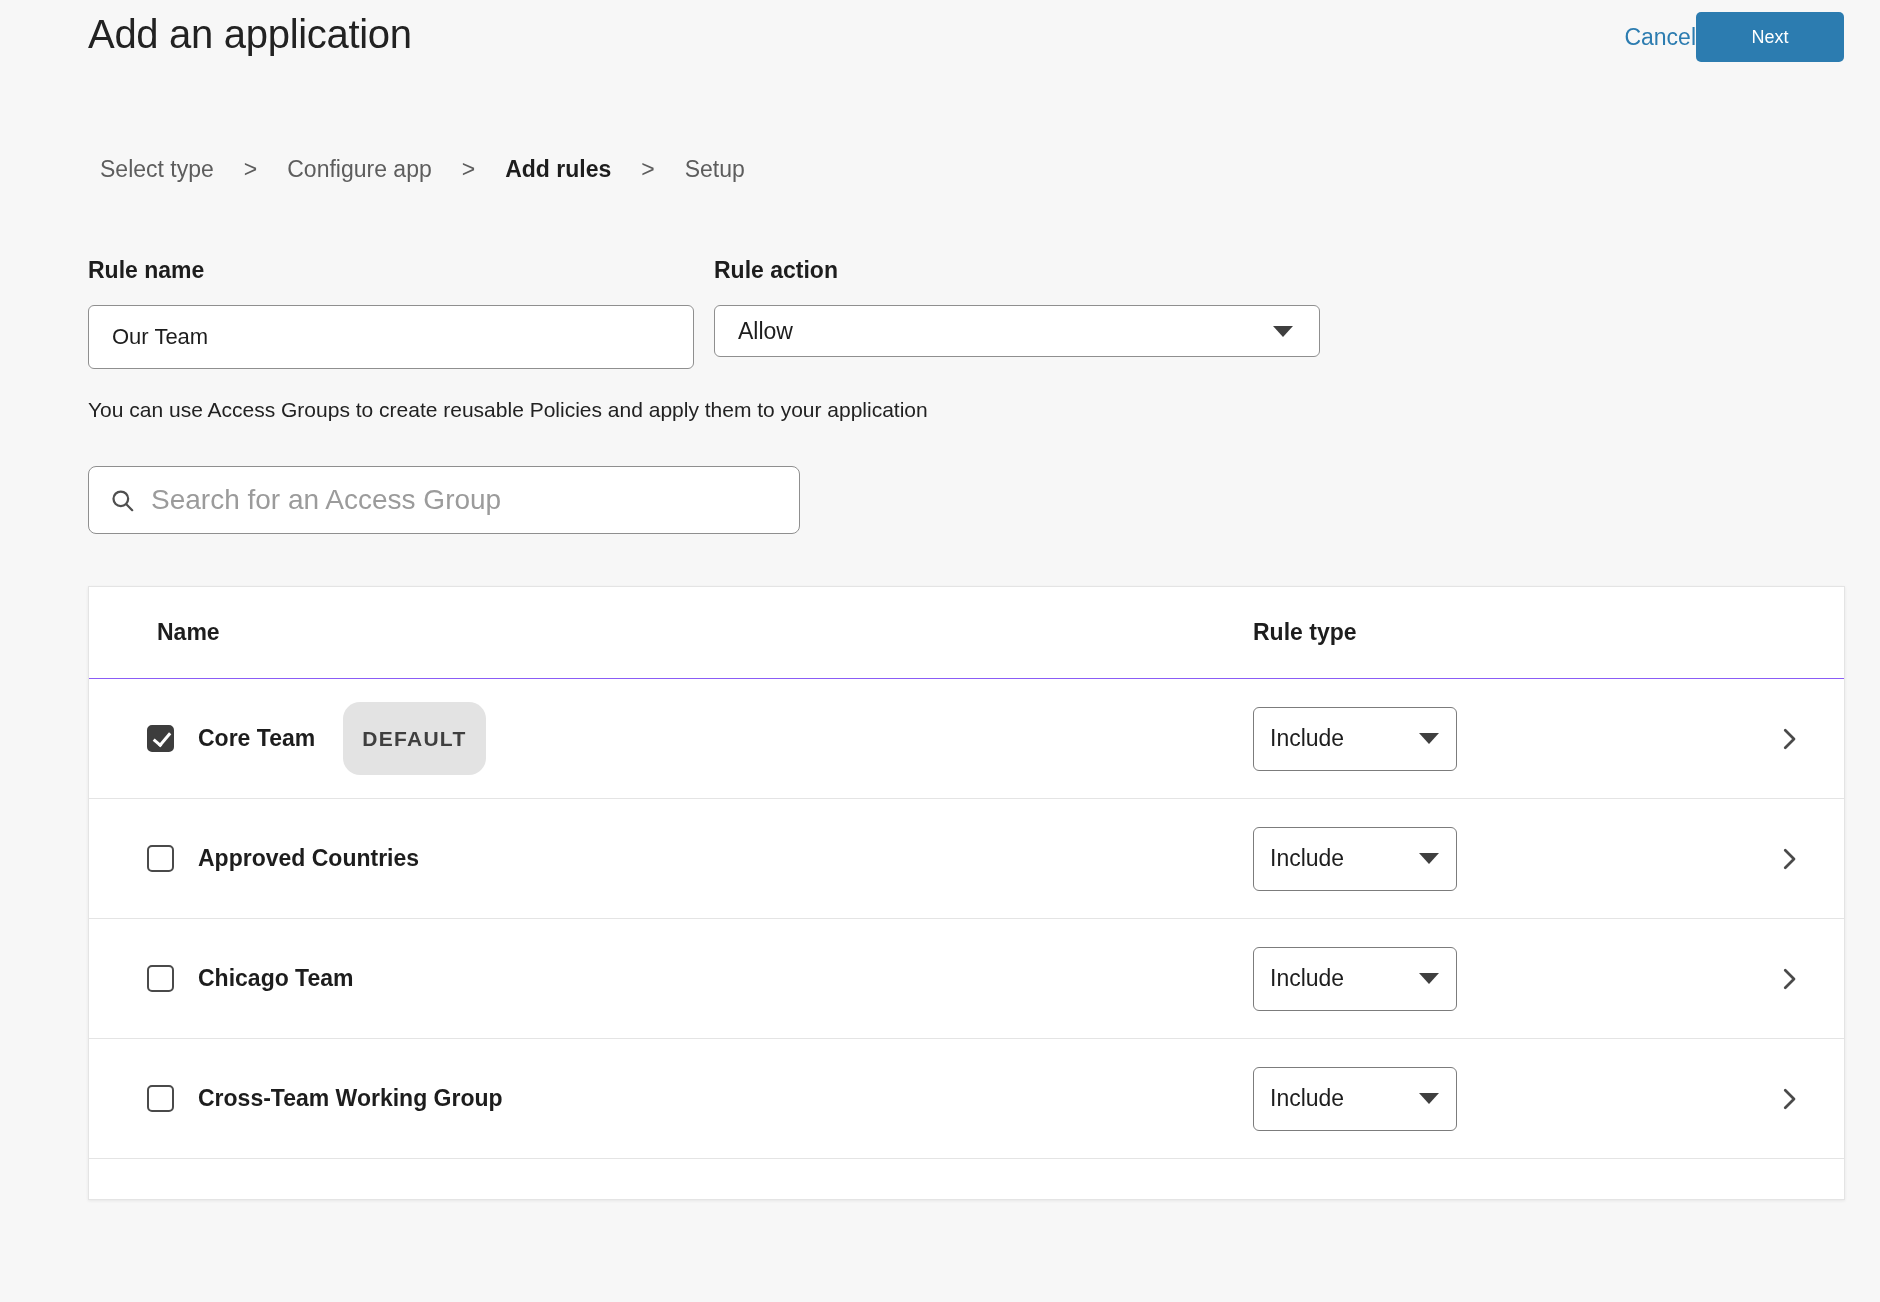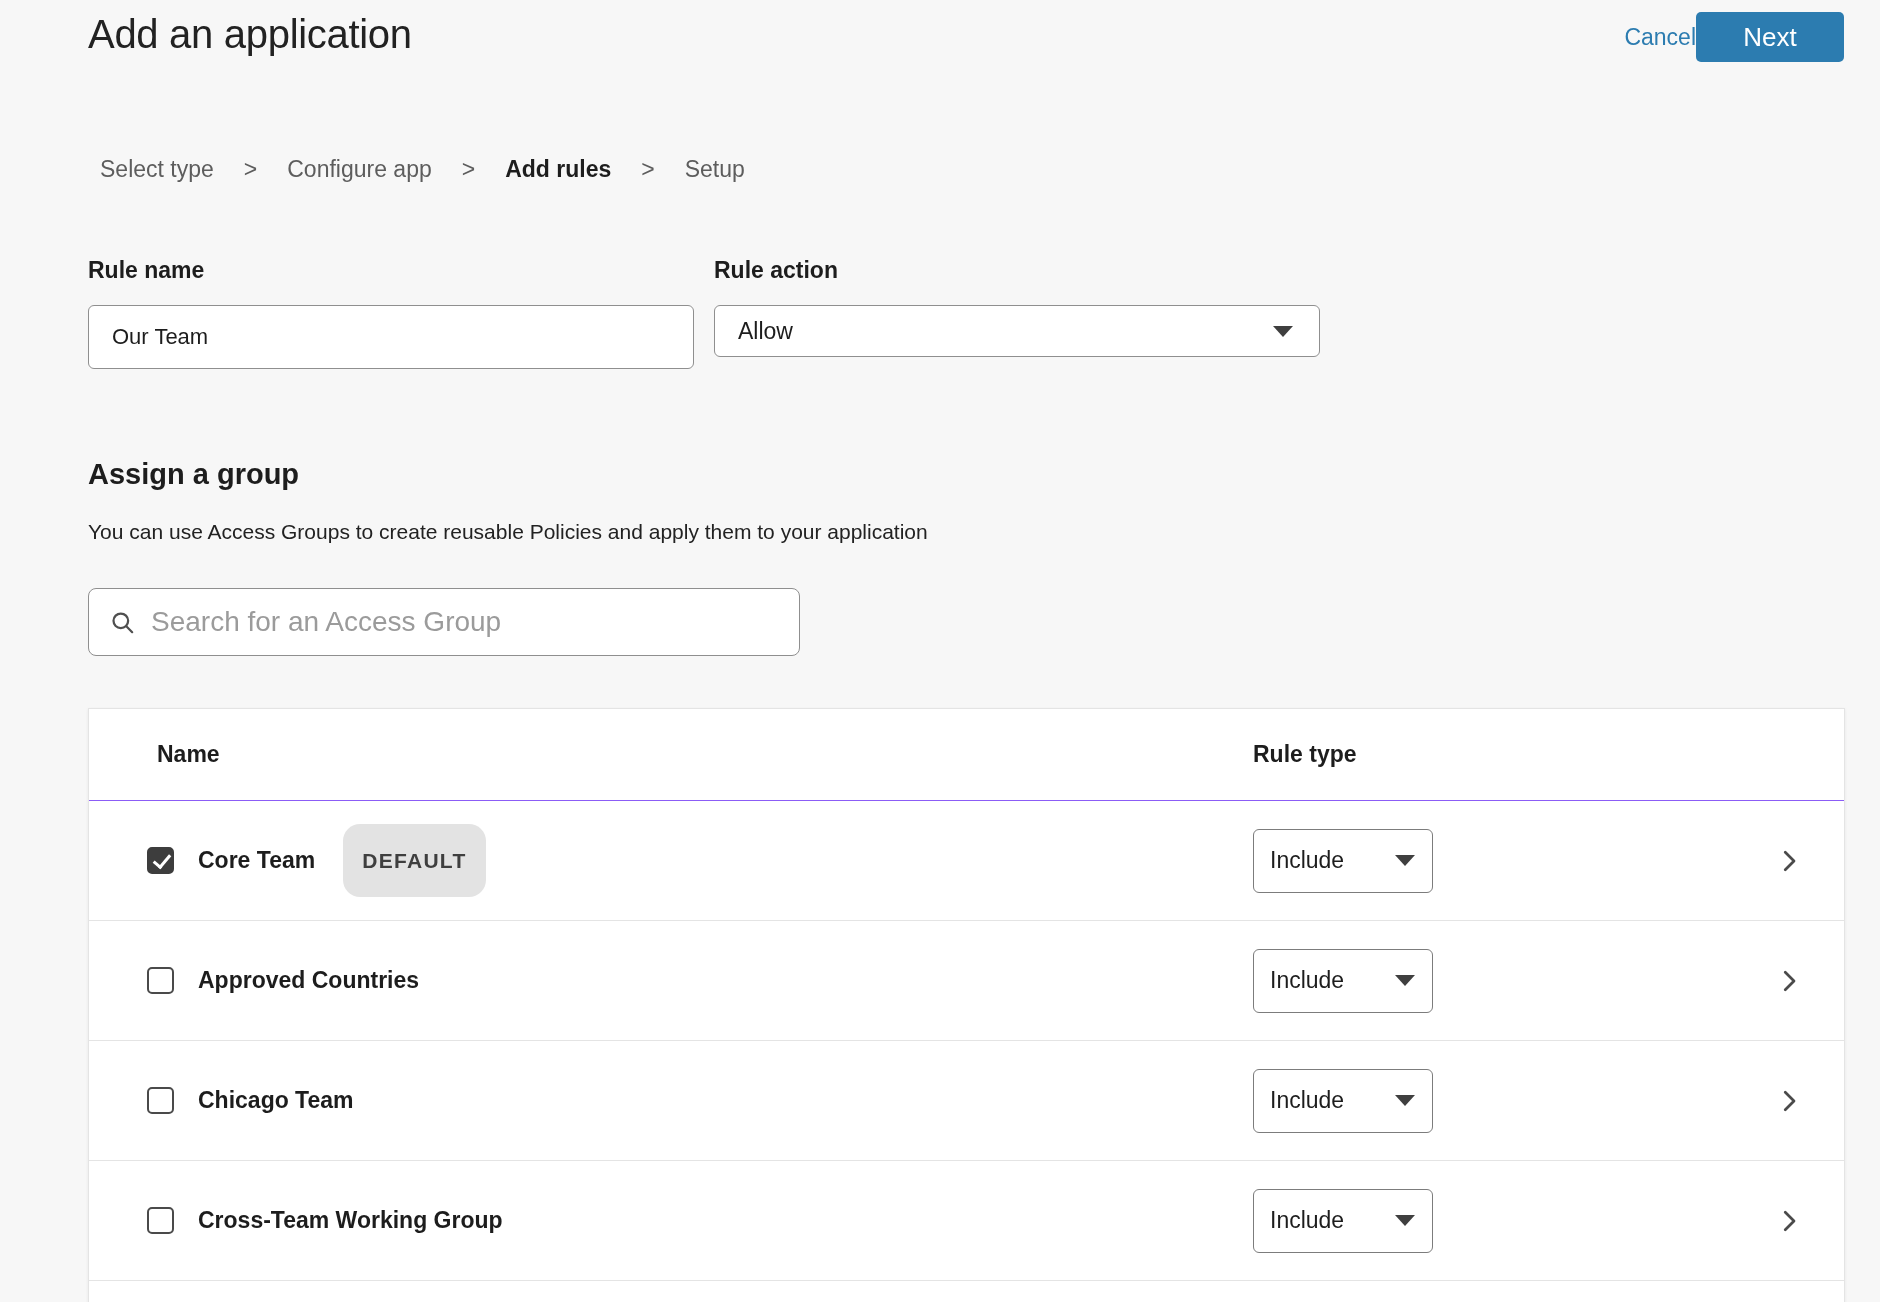--- a/index.html
+++ b/index.html
@@ -26,21 +26,21 @@
   .top h1 {
     margin: 0; font-size: 40px; font-weight: 400; color: #222;
     letter-spacing: -0.3px; line-height: 48px;
   }
   .top-actions { display: flex; align-items: center; margin-top: 2px; }
   .cancel {
     color: var(--accent); font-size: 23px; cursor: pointer; text-decoration: none;
   }
   .next {
     background: var(--accent); color: #fff; border: none; border-radius: 5px;
-    width: 148px; height: 50px; font-size: 26px; cursor: pointer;
+    width: 148px; height: 50px; font-size: 18px; cursor: pointer;
     font-family: "Liberation Sans", sans-serif;
   }
 
   
   .breadcrumb {
     margin: 94px 0 0 100px;
     display: flex; align-items: flex-end; gap: 30px;
     font-size: 23px; color: #5d5d5d;
   }
   .bc-item { cursor: pointer; }
@@ -117,21 +117,21 @@
     border: solid #fff; border-width: 0 3px 3px 0;
     transform: rotate(40deg);
   }
   .row-name { margin-left: 24px; font-size: 23px; font-weight: 700; }
   .badge {
     margin-left: 28px; background: var(--badge-bg); color: #3f3f3f;
     font-size: 21px; font-weight: 700; letter-spacing: 1.3px;
     padding: 26px 19px; border-radius: 17px; line-height: 1;
   }
   .select.small {
-    position: absolute; left: 1164px; width: 180px; height: 64px;
+    position: absolute; left: 1164px; width: 204px; height: 64px;
     padding: 0 17px 0 16px; font-size: 23px; border-color: #7c7c7c;
   }
   .chev-right {
     position: absolute; right: 40px; width: 30px; height: 30px; cursor: pointer;
   }
 </style>
 </head>
 <body>
 
 <div class="page">
@@ -161,21 +161,20 @@
     </div>
     <div class="field">
       <label>Rule action</label>
       <div class="select big">
         <span>Allow</span>
         <span class="caret"></span>
       </div>
     </div>
   </div>
 
-  <h2 class="assign-heading">Assign a group</h2>
   <p class="assign-desc">You can use Access Groups to create reusable Policies and apply them to your application</p>
 
   <div class="search">
     <svg viewBox="0 0 24 24">
       <circle cx="10.5" cy="10.5" r="6.5" fill="none" stroke="#4f4f4f" stroke-width="2"></circle>
       <line x1="15.4" y1="15.4" x2="20.6" y2="20.6" stroke="#4f4f4f" stroke-width="2" stroke-linecap="round"></line>
     </svg>
     <input type="text" placeholder="Search for an Access Group" style="">
   </div>
 

